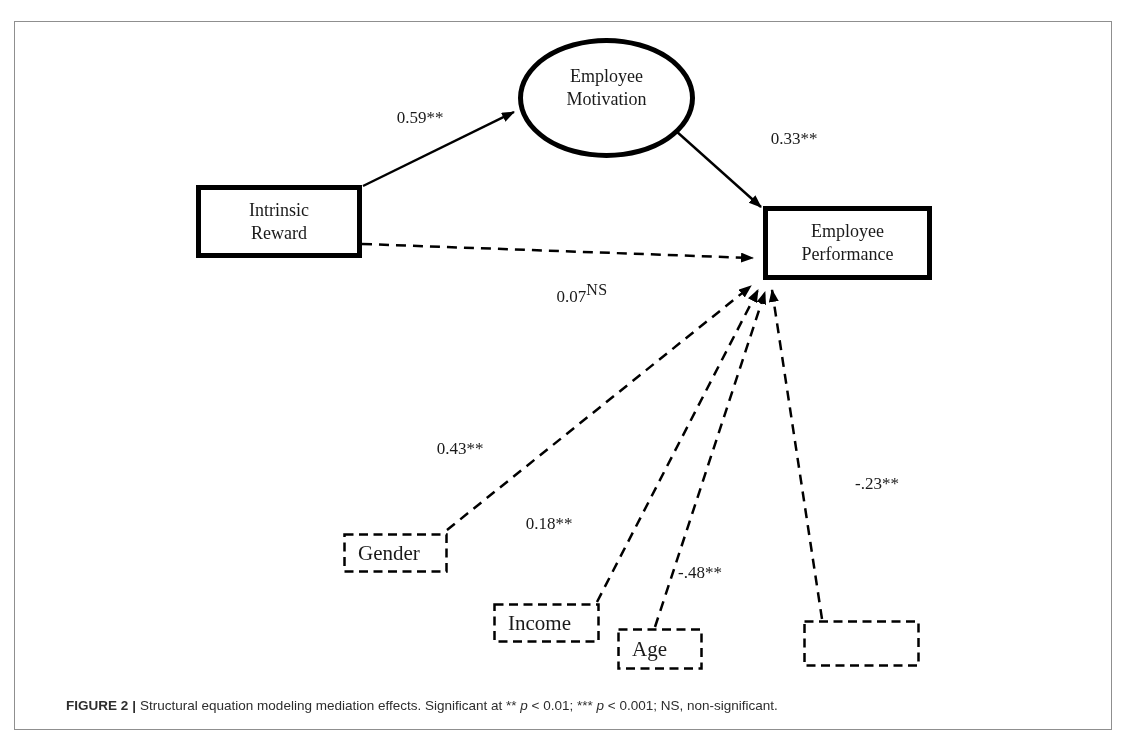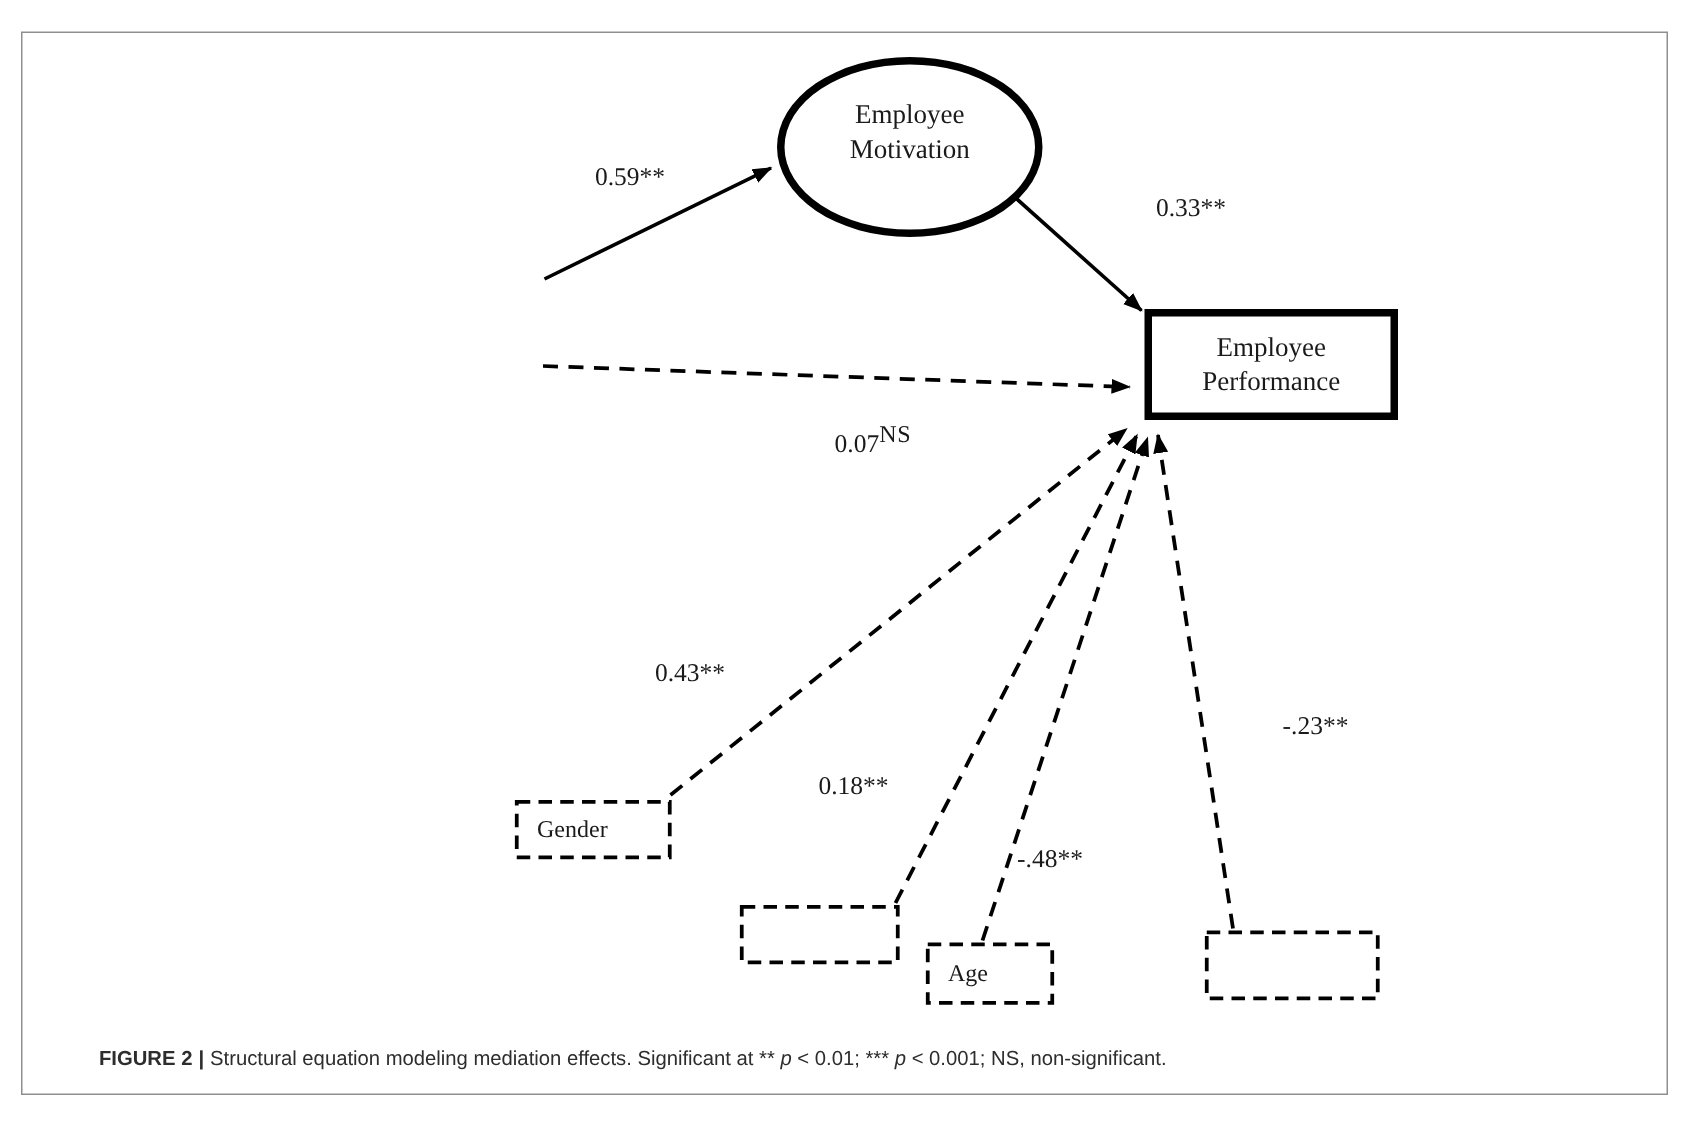--- a/index.html
+++ b/index.html
@@ -41,21 +41,21 @@
   .node.solid { border: 5px solid #000000; }
   .node.ellipse {
     border: 5px solid #000000;
     border-radius: 50%;
   }
   .node.ellipse .stack { margin-top: -20px; }
   .node.ghost {
     background: transparent;
     align-items: flex-start;
     justify-content: center;
-    font-size: 16px;
+    font-size: 21px;
     padding-left: 14px;
   }
   .node .stack span { display: block; }
   .coef {
     position: absolute;
     transform: translate(-50%, -50%);
     font-size: 17px;
     white-space: nowrap;
     color: #1a1a1a;
   }
@@ -108,48 +108,57 @@
     <rect x="804.5" y="621.5" width="114" height="44" fill="#fff" stroke="#000" stroke-width="2.5" stroke-dasharray="9 5.5"></rect>
   </svg>
 
   <div class="node ellipse" style="left:518px; top:38px; width:177px; height:120px;">
     <div class="stack">
       <span>Employee</span>
       <span>Motivation</span>
     </div>
   </div>
 
+  <div class="node solid" style="left:196px; top:185px; width:166px; height:73px;">
+    <div class="stack">
+      <span>Intrinsic</span>
+      <span>Reward</span>
+    </div>
+  </div>
 
   <div class="node solid" style="left:763px; top:206px; width:169px; height:74px;">
     <div class="stack">
       <span>Employee</span>
       <span>Performance</span>
     </div>
   </div>
 
   <div class="node ghost" style="left:344px; top:534px; width:103px; height:38px;">
     <span>Gender</span>
+  </div>
+  <div class="node ghost" style="left:494px; top:604px; width:105px; height:38px;">
+    <span>Income</span>
   </div>
   <div class="node ghost" style="left:618px; top:629px; width:84px; height:40px;">
     <span>Age</span>
   </div>
 
   <div class="coef" style="left:420px; top:118px;">
     <span>0.59**</span>
   </div>
   <div class="coef" style="left:794px; top:139px;">
     <span>0.33**</span>
   </div>
   <div class="coef" style="left:582px; top:294px;">
     <span>0.07</span><sup>NS</sup>
   </div>
   <div class="coef" style="left:460px; top:449px;">
     <span>0.43**</span>
   </div>
-  <div class="coef" style="left:549px; top:524px;margin-left:20px;">
+  <div class="coef" style="left:549px; top:524px;">
     <span>0.18**</span>
   </div>
   <div class="coef" style="left:700px; top:561px;margin-top:12px;">
     <span>-.48**</span>
   </div>
   <div class="coef" style="left:877px; top:484px;">
     <span>-.23**</span>
   </div>
 
   <div class="caption">

